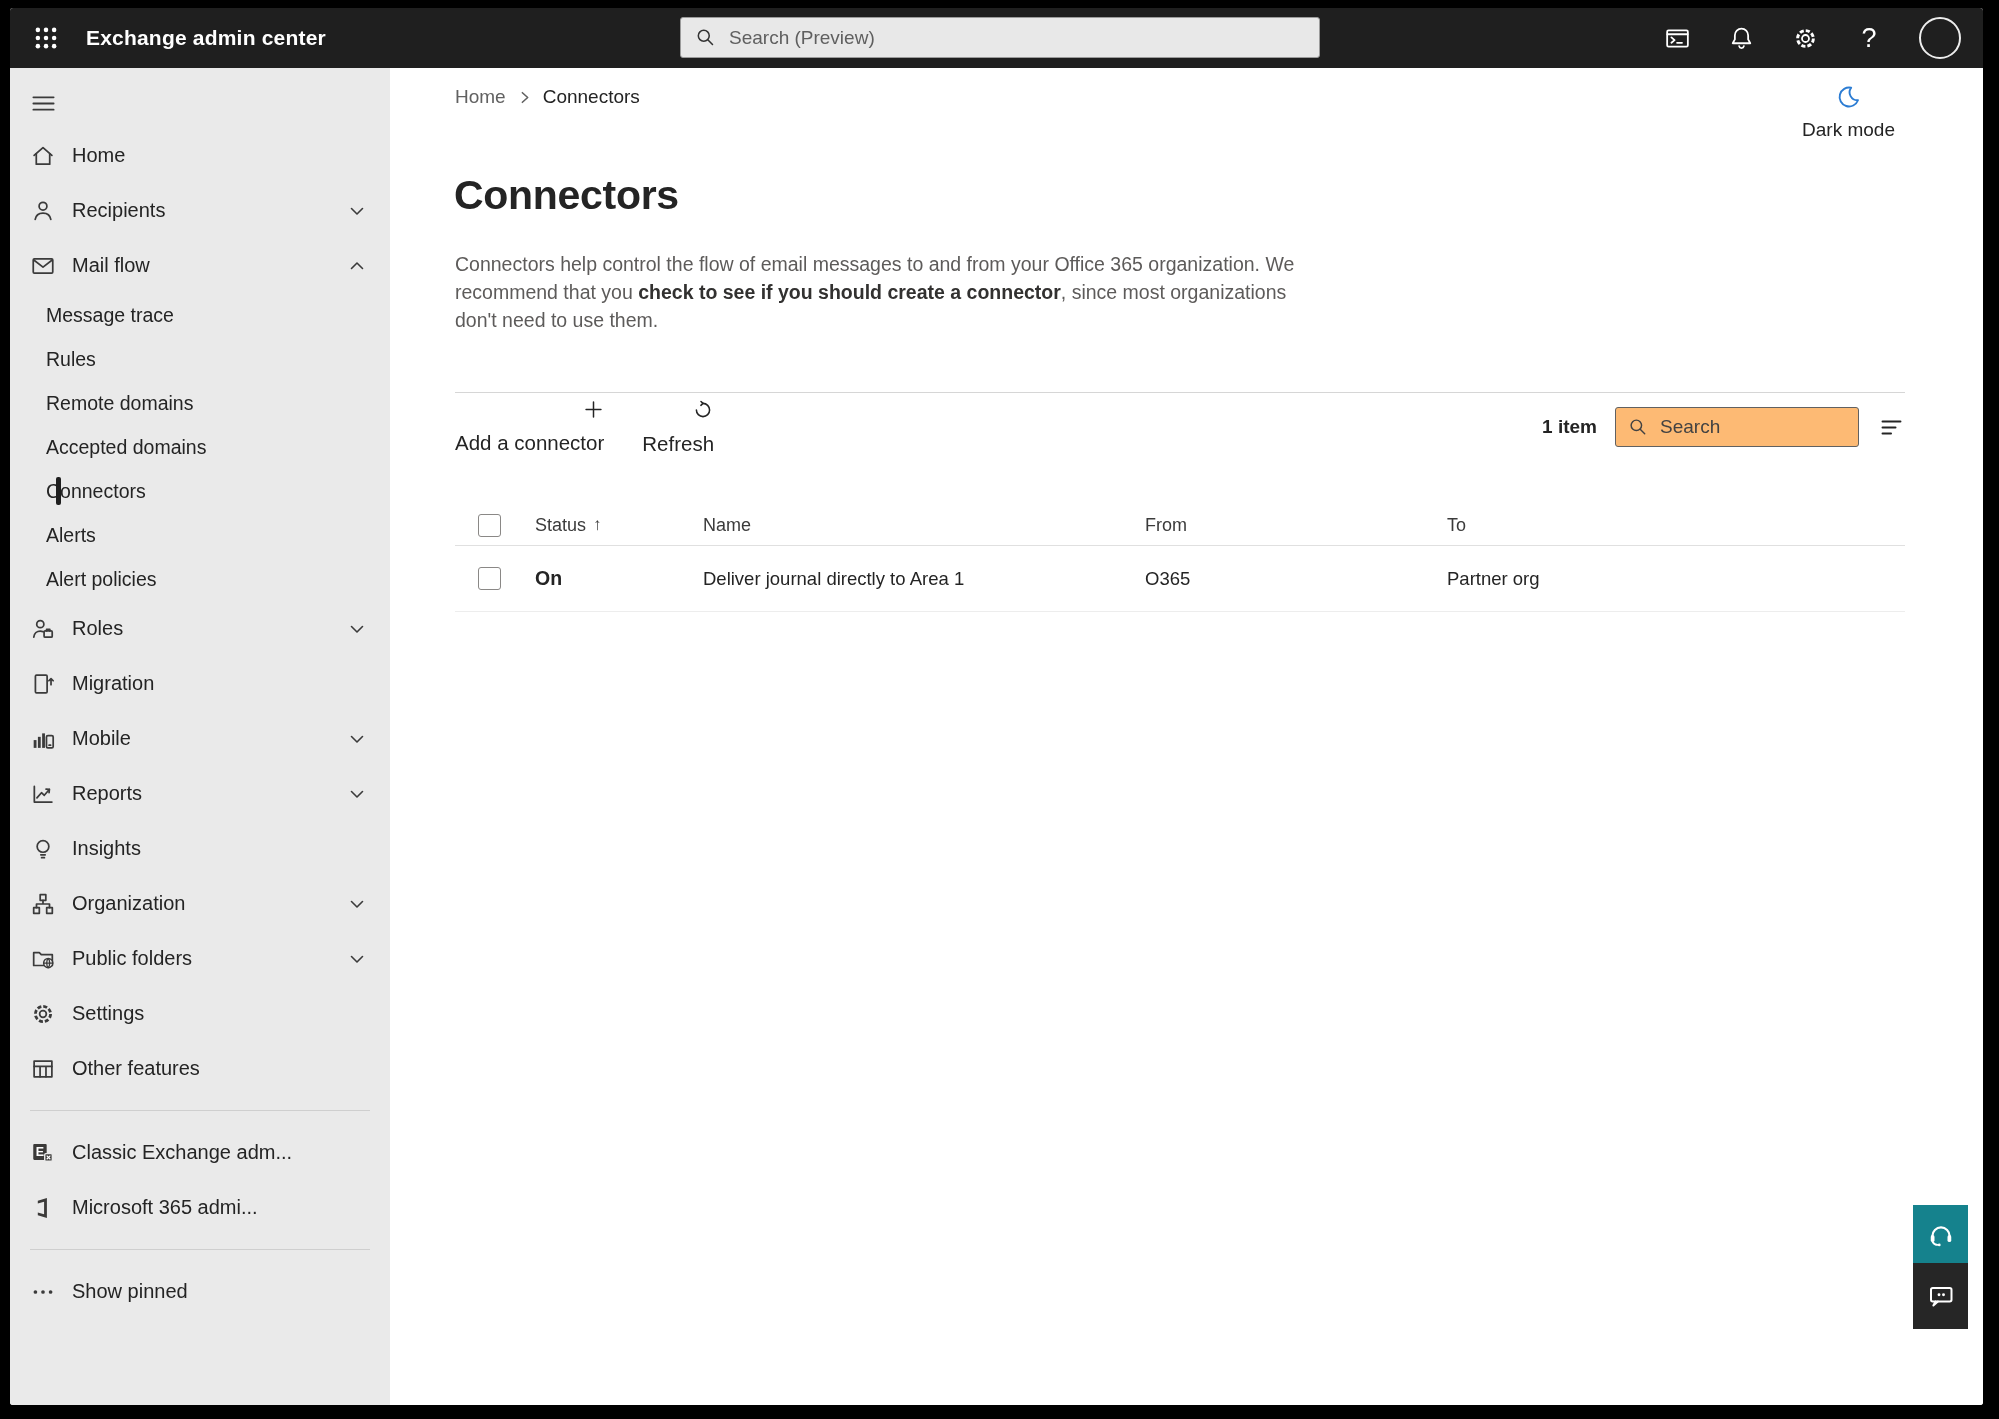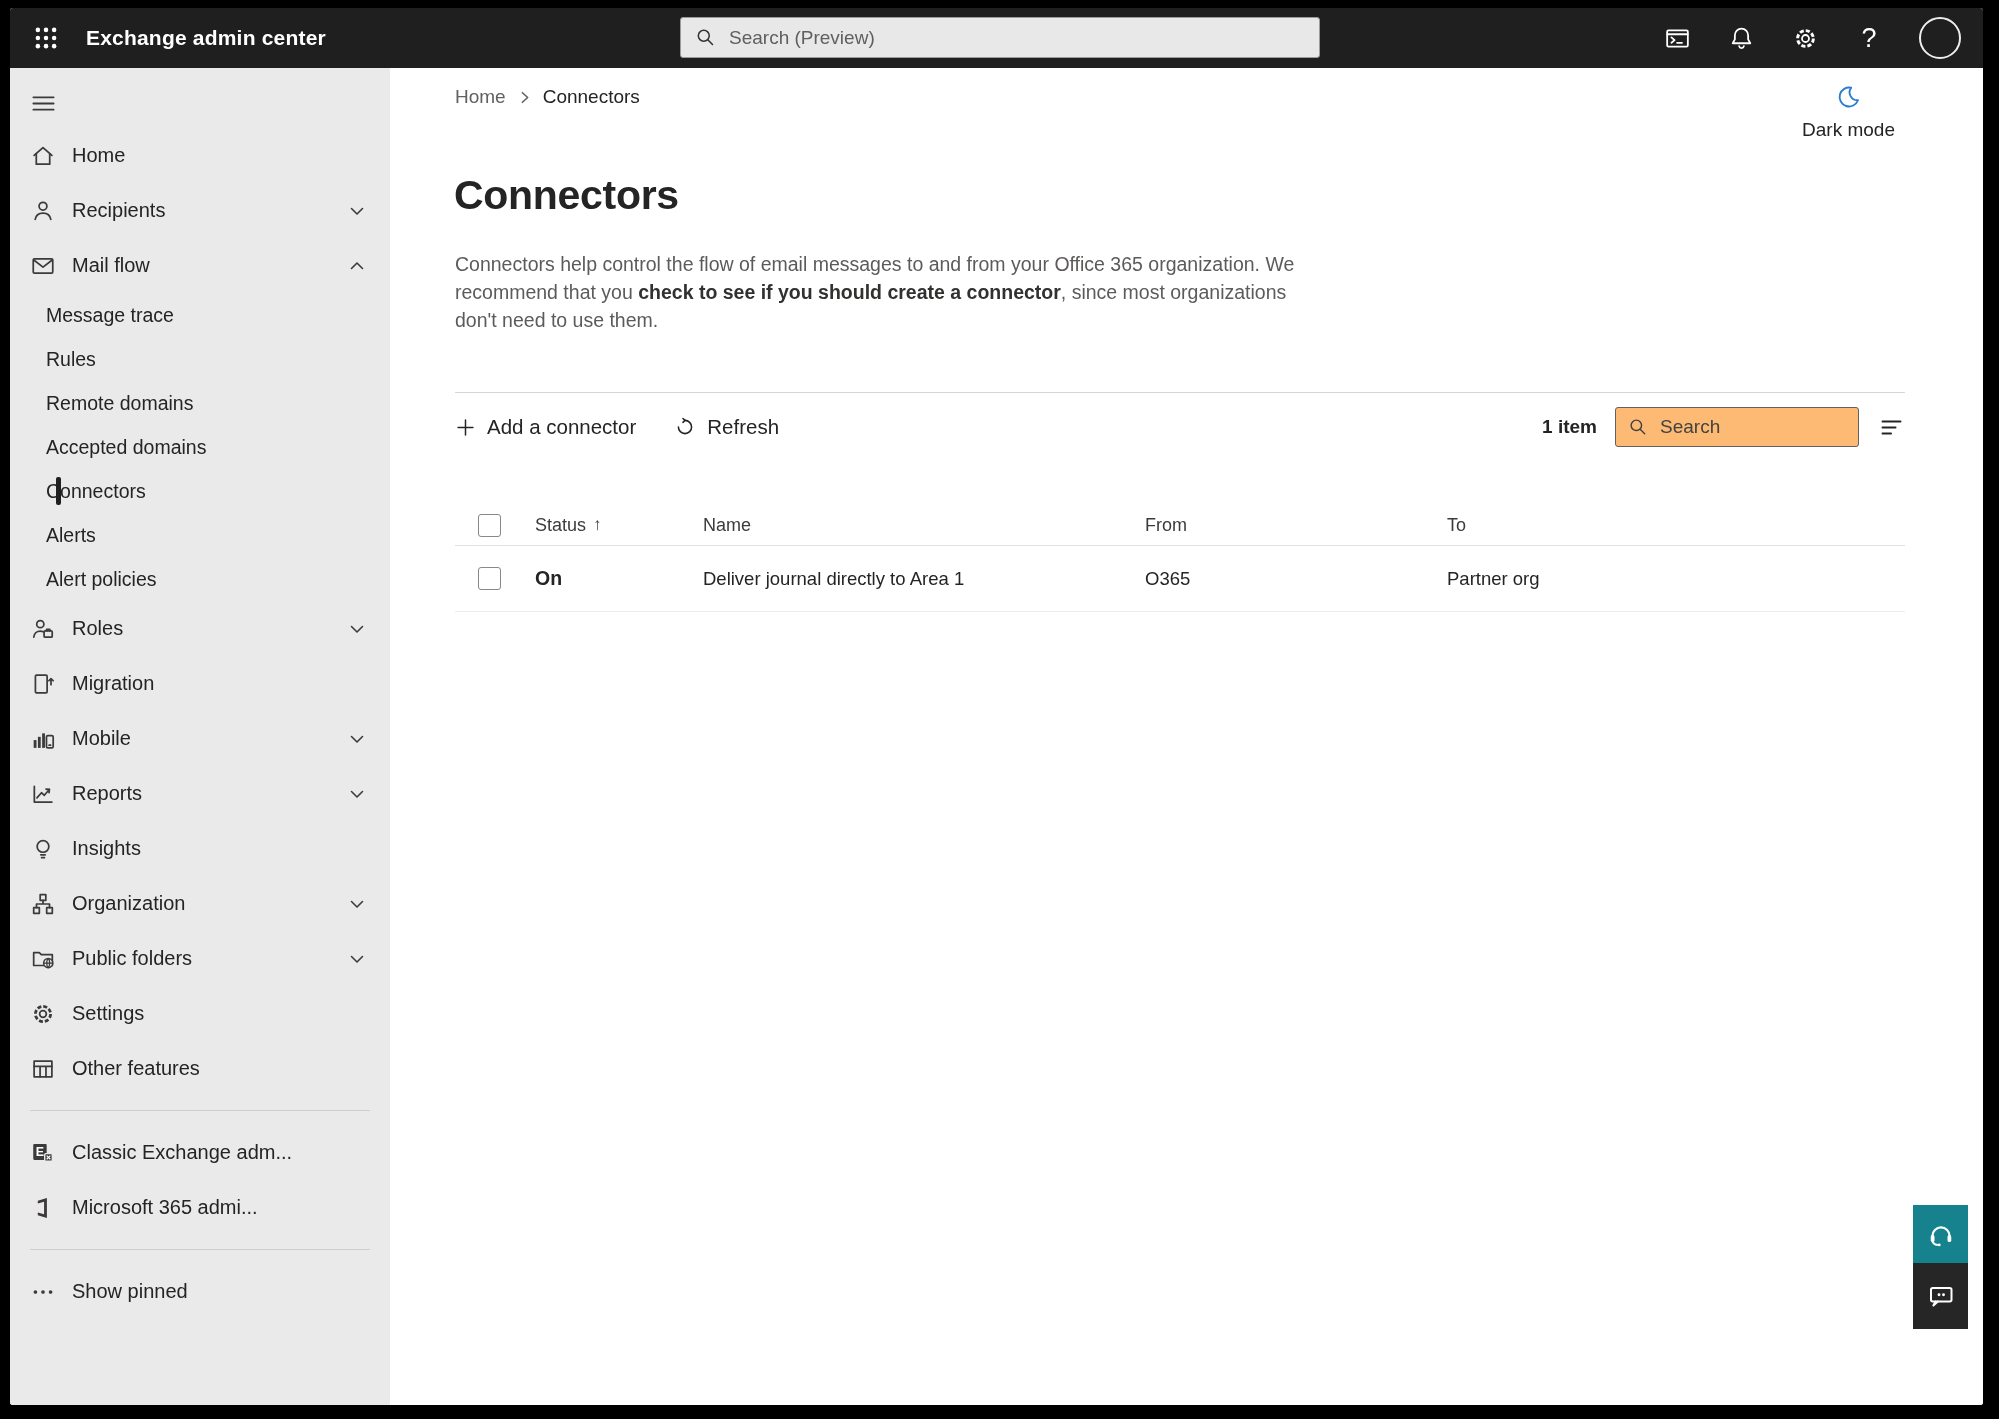--- a/index.html
+++ b/index.html
@@ -37,21 +37,21 @@
   .breadcrumb{position:absolute;left:65px;top:18px;display:flex;align-items:center;gap:11px;font-size:19px;}
   .bc-home{color:#616161;cursor:pointer;}
   .bc-cur{color:#242424;}
   .darkmode{position:absolute;top:16px;right:88px;display:flex;align-items:center;gap:10px;font-size:19px;color:#242424;cursor:pointer;flex-direction:column;}
   .page-title{position:absolute;left:64px;top:104px;font-size:41px;font-weight:700;color:#242424;letter-spacing:-.3px;}
   .page-desc{position:absolute;left:65px;top:182px;width:842px;font-size:19.5px;line-height:28px;color:#5d5b5a;}
   .page-desc b{color:#323130;font-weight:700;}
 
   .tb-divider{position:absolute;left:65px;top:324px;width:1450px;height:1px;background:#d6d6d6;}
   .toolbar{position:absolute;left:65px;top:337px;width:1450px;height:44px;display:flex;align-items:center;}
-  .tool-btn{display:flex;align-items:center;gap:11px;font-size:20.5px;color:#242424;cursor:pointer;margin-right:38px;}
+  .tool-btn{display:flex;align-items:flex-end;gap:11px;font-size:20.5px;color:#242424;cursor:pointer;margin-right:38px;flex-direction:column;}
   .tool-right{margin-left:auto;display:flex;align-items:center;gap:18px;}
   .item-count{font-weight:700;font-size:19px;color:#242424;}
   .list-search{width:244px;height:40px;border:1.5px solid #616161;border-radius:3px;box-sizing:border-box;display:flex;align-items:center;padding:0 11px;gap:9px;background:#fdba74;}
   .list-search input{flex:1;min-width:0;border:none;outline:none;background:transparent;font-family:inherit;font-size:19px;color:#3a3a3a;}
   .list-search input::placeholder{color:#424242;}
   .filter-btn{width:28px;height:28px;display:flex;align-items:center;justify-content:center;cursor:pointer;}
 
   .table{position:absolute;left:65px;top:437px;width:1450px;}
   .trow{display:grid;grid-template-columns:80px 168px 442px 302px 1fr;align-items:center;}
   .thead{height:40px;border-bottom:1px solid #e0e0e0;font-size:18px;color:#3b3b3b;}

